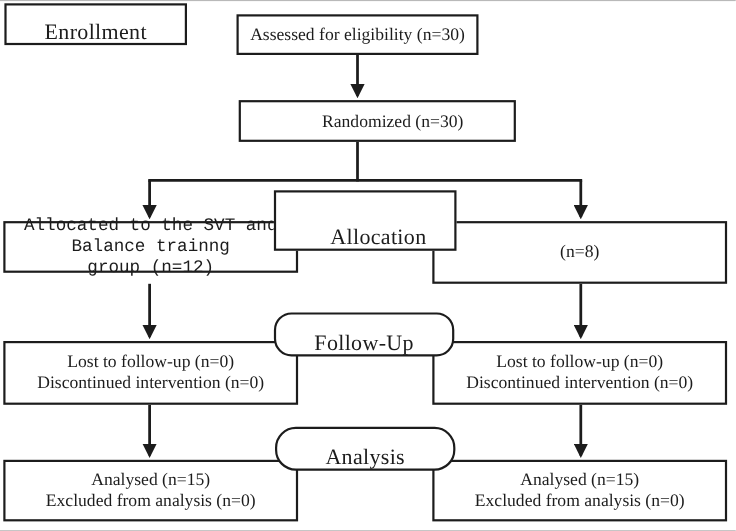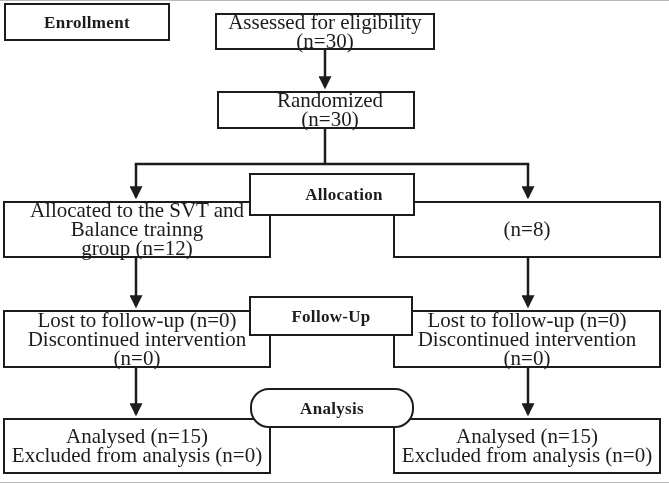--- a/index.html
+++ b/index.html
@@ -35,41 +35,42 @@
 
   .node {
     position: absolute;
     border: 2.4px solid #1c1c1c;
     background: #ffffff;
     display: flex;
     flex-direction: column;
     align-items: center;
     justify-content: center;
     text-align: center;
-    font-size: 21px;
+    font-size: 16px;
     line-height: 19px;
     z-index: 2;
     box-sizing: border-box;
   }
   .node.stage-label {
     border-width: 2.6px;
-    font-weight: bold;
-    font-size: 17px;
+    font-weight: normal;
+    font-size: 20px;
     letter-spacing: 0.3px;
     z-index: 3;
+    justify-content: flex-end;
   }
 
   
   .box-enrollment   { left: 4px;   top: 3px;   width: 166px; height: 38px; }
   .box-assessed     { left: 215px; top: 13px;  width: 220px; height: 37px; }
-  .box-randomized   { left: 217px; top: 91px;  width: 198px; height: 38px; padding-left: 28px; }
-  .box-allocation   { left: 249px; top: 173px; width: 166px; height: 43px; padding-left: 24px; }
-  .box-alloc-left   { left: 3px;   top: 201px; width: 268px; height: 57px; }
+  .box-randomized   { left: 217px; top: 91px;  width: 252px; height: 38px; padding-left: 28px; }
+  .box-allocation   { left: 249px; top: 173px; width: 166px; height: 55px; padding-left: 24px; }
+  .box-alloc-left   { left: 3px;   top: 201px; width: 268px; height: 47px; font-family: Liberation Mono, monospace; }
   .box-alloc-right  { left: 393px; top: 201px; width: 268px; height: 57px; }
-  .box-followup     { left: 249px; top: 296px; width: 164px; height: 40px; }
+  .box-followup     { left: 249px; top: 284px; width: 164px; height: 40px; border-radius: 16px; }
   .box-follow-left  { left: 3px;   top: 310px; width: 268px; height: 58px; }
   .box-follow-right { left: 393px; top: 310px; width: 268px; height: 58px; }
   .box-analysis     { left: 250px; top: 388px; width: 164px; height: 40px; border-radius: 19px; }
   .box-analysed-left  { left: 3px;   top: 418px; width: 268px; height: 56px; }
   .box-analysed-right { left: 393px; top: 418px; width: 268px; height: 56px; }
 </style>
 </head>
 <body>
 
 <div class="stage">

